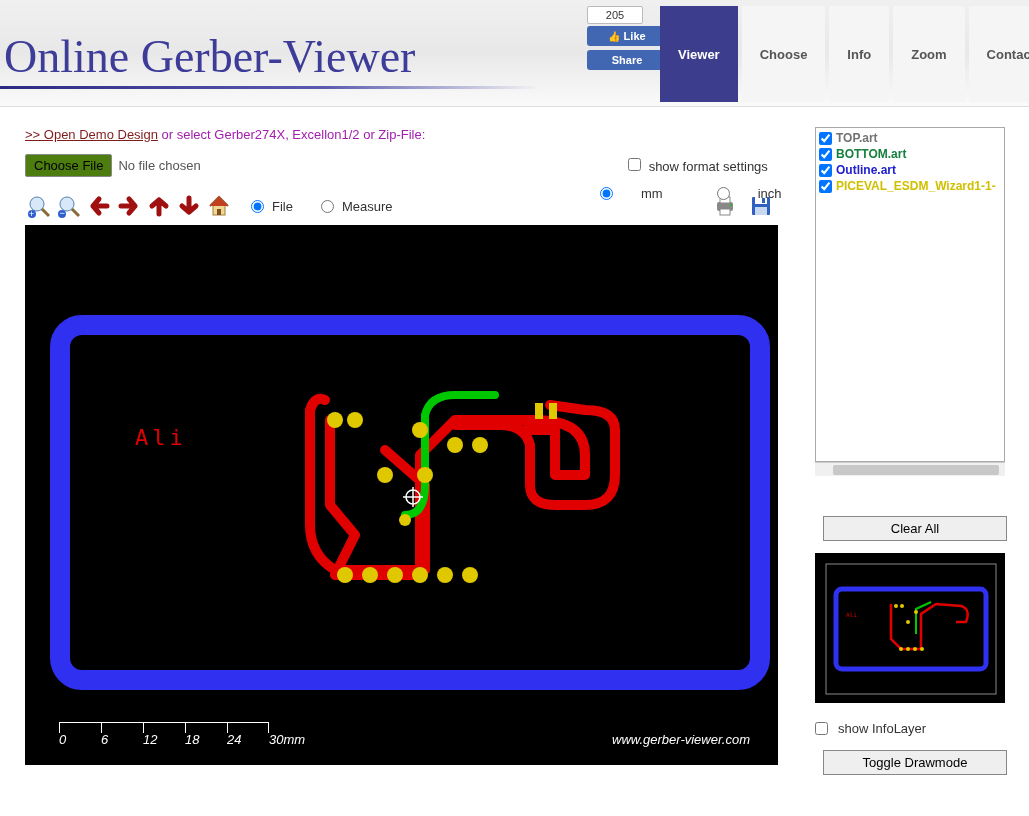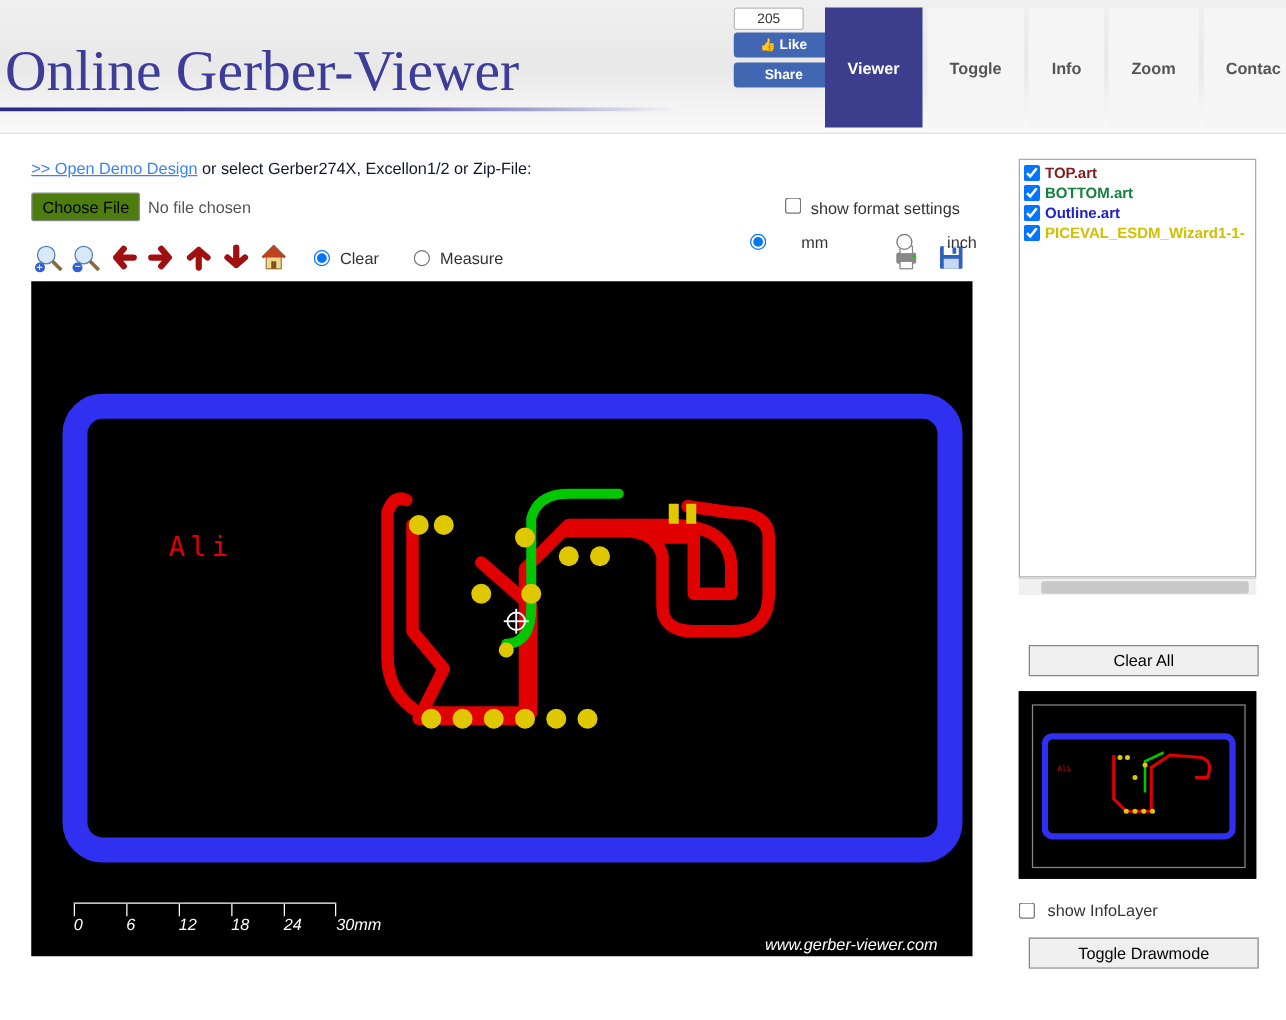--- a/index.html
+++ b/index.html
@@ -10,22 +10,22 @@
 .fb-box { position:absolute; left:587px; top:6px; width:58px; }
 .fb-count { background:#fff; border:1px solid #bbb; width:56px; height:18px; text-align:center; font-size:11px; line-height:16px; border-radius:2px; margin-bottom:2px; }
 .fb-btn { background:#4267b2; color:#fff; font-size:11px; font-weight:bold; width:80px; height:20px; line-height:20px; text-align:center; border-radius:3px; margin-bottom:4px; cursor:pointer; }
 .nav { position:absolute; left:660px; top:6px; display:flex; }
 .nav-item { padding:0 18px; height:96px; display:flex; align-items:center; justify-content:center; font-weight:bold; font-size:13px; color:#555; background:#f5f5f5; margin-right:4px; cursor:pointer; }
 .nav-item.active { background:#3d3d8e; color:#fff; }
 .content { display:flex; padding:20px 0 0 25px; }
 .left { width:770px; }
 .right { width:200px; margin-left:20px; }
 .open-row { margin-bottom:12px; }
-.open-link { color:#3b82f6; text-decoration:underline; cursor:pointer; }
-.open-text { color:#0f172a; }
+.open-link { color:#7f1d1d; text-decoration:underline; cursor:pointer; }
+.open-text { color:#a21caf; }
 .file-row { display:flex; align-items:center; margin-bottom:14px; }
 .choose-btn { background:#4d7c0f; border:1px solid #888; padding:3px 8px; font-size:13px; cursor:pointer; border-radius:2px; }
 .file-status { margin-left:6px; color:#555; }
 .settings { position:absolute; left:628px; top:158px; font-size:13px; }
 .settings label { margin-left:4px; }
 .units { position:absolute; left:600px; top:186px; display:flex; align-items:center; gap:24px; font-size:13px; }
 .units span { margin-left:4px; margin-right:30px;}
 .toolbar { height:30px; display:flex; align-items:center; gap:2px; margin-bottom:4px; position:relative; }
 .tool { width:28px; height:28px; display:flex; align-items:center; justify-content:center; cursor:pointer; }
 .tool svg { width:24px; height:24px; }
@@ -40,39 +40,39 @@
 .thumb { width:190px; height:150px; background:#000; margin-top:12px; position:relative; overflow:hidden; border:1px solid #000;}
 .infolayer { margin-top:18px; display:flex; align-items:center; font-size:13px;}
 .infolayer span { margin-left:10px;}
 .ruler { position:absolute; bottom:18px; left:34px; color:#fff; font-size:12px; }
 .ruler-line { display:flex; align-items:flex-start; }
 .tick { width:42px; border-top:1px solid #fff; height:10px; position:relative;}
 .tick::before { content:""; position:absolute; left:0; top:0; width:1px; height:10px; background:#fff;}
 .tick:last-child::after { content:""; position:absolute; right:0; top:0; width:1px; height:10px; background:#fff;}
 .ruler-labels { display:flex; font-style:italic; font-size:13px; }
 .ruler-labels span { width:42px; text-align:left; }
-.watermark { position:absolute; bottom:2px; right:28px; color:#fff; font-size:13px; font-style:italic;}
+.watermark { position:absolute; bottom:18px; right:28px; color:#fff; font-size:13px; font-style:italic;}
 .scrollbar-sim { height:14px; background:#f0f0f0; border-top:1px solid #ccc; position:relative;}
 .scrollbar-sim::after { content:""; position:absolute; left:18px; right:6px; top:2px; height:10px; background:#c8c8c8; border-radius:2px;}
 .clear-wrap { margin-top:40px; text-align:center;}
 </style>
 </head>
 <body>
 
 <div class="header">
   <div class="title">Online Gerber-Viewer</div>
   <div class="title-underline"></div>
   <div class="fb-box">
     <div class="fb-count">205</div>
     <div class="fb-btn"><span style="font-size:10px;">👍 </span><span>Like</span></div>
     <div class="fb-btn">Share</div>
   </div>
   <div class="nav" id="nav">
       <div class="nav-item active">Viewer</div>
-      <div class="nav-item">Toggle</div>
+      <div class="nav-item">Choose</div>
       <div class="nav-item">Info</div>
       <div class="nav-item">Zoom</div>
       <div class="nav-item">Contac</div>
     </div>
 </div>
 
 <div class="content">
   <div class="left">
     <div class="open-row">
       <span class="open-link">&gt;&gt; Open Demo Design</span><span class="open-text"> or select Gerber274X, Excellon1/2 or Zip-File:</span>
@@ -122,21 +122,21 @@
       <div class="tool">
           <svg viewBox="0 0 24 24">
             <path d="M3 12 L12 3 L21 12" fill="none" stroke="#a05030" stroke-width="2"></path>
             <rect x="6" y="11" width="12" height="10" fill="#f0d890" stroke="#a08040"></rect>
             <rect x="10" y="15" width="4" height="6" fill="#805020"></rect>
             <path d="M3 12 L12 3 L21 12 Z" fill="#c04020"></path>
           </svg>
         </div>
       <div class="mode-radios">
         <input type="radio" name="mode" checked="" style="">
-          <label>Clear</label>
+          <label>File</label>
         <input type="radio" name="mode" style="">
           <label>Measure</label>
       </div>
       <div class="print-save">
         <div class="tool">
             <svg viewBox="0 0 24 24">
               <rect x="4" y="8" width="16" height="9" rx="2" fill="#888"></rect>
               <rect x="7" y="3" width="10" height="6" fill="#fff" stroke="#888"></rect>
               <rect x="7" y="15" width="10" height="6" fill="#fff" stroke="#888"></rect>
               <circle cx="18" cy="11" r="1" fill="#0c0"></circle>
@@ -224,21 +224,21 @@
     <input type="radio" name="u" checked="" style="">
       <span>mm</span>
     <input type="radio" name="u" style="">
       <span>inch</span>
   </div>
 
   <div class="right">
     <div class="layer-list" id="layer-list">
         <div class="layer-item">
           <input type="checkbox" checked="" style="">
-          <span style="color: #7f1d1d;">TOP.art</span>
+          <span style="color: #737373;">TOP.art</span>
         </div>
         <div class="layer-item">
           <input type="checkbox" checked="" style="">
           <span style="color: #15803d;">BOTTOM.art</span>
         </div>
         <div class="layer-item">
           <input type="checkbox" checked="" style="">
           <span style="color: rgb(32, 32, 208);">Outline.art</span>
         </div>
         <div class="layer-item">

